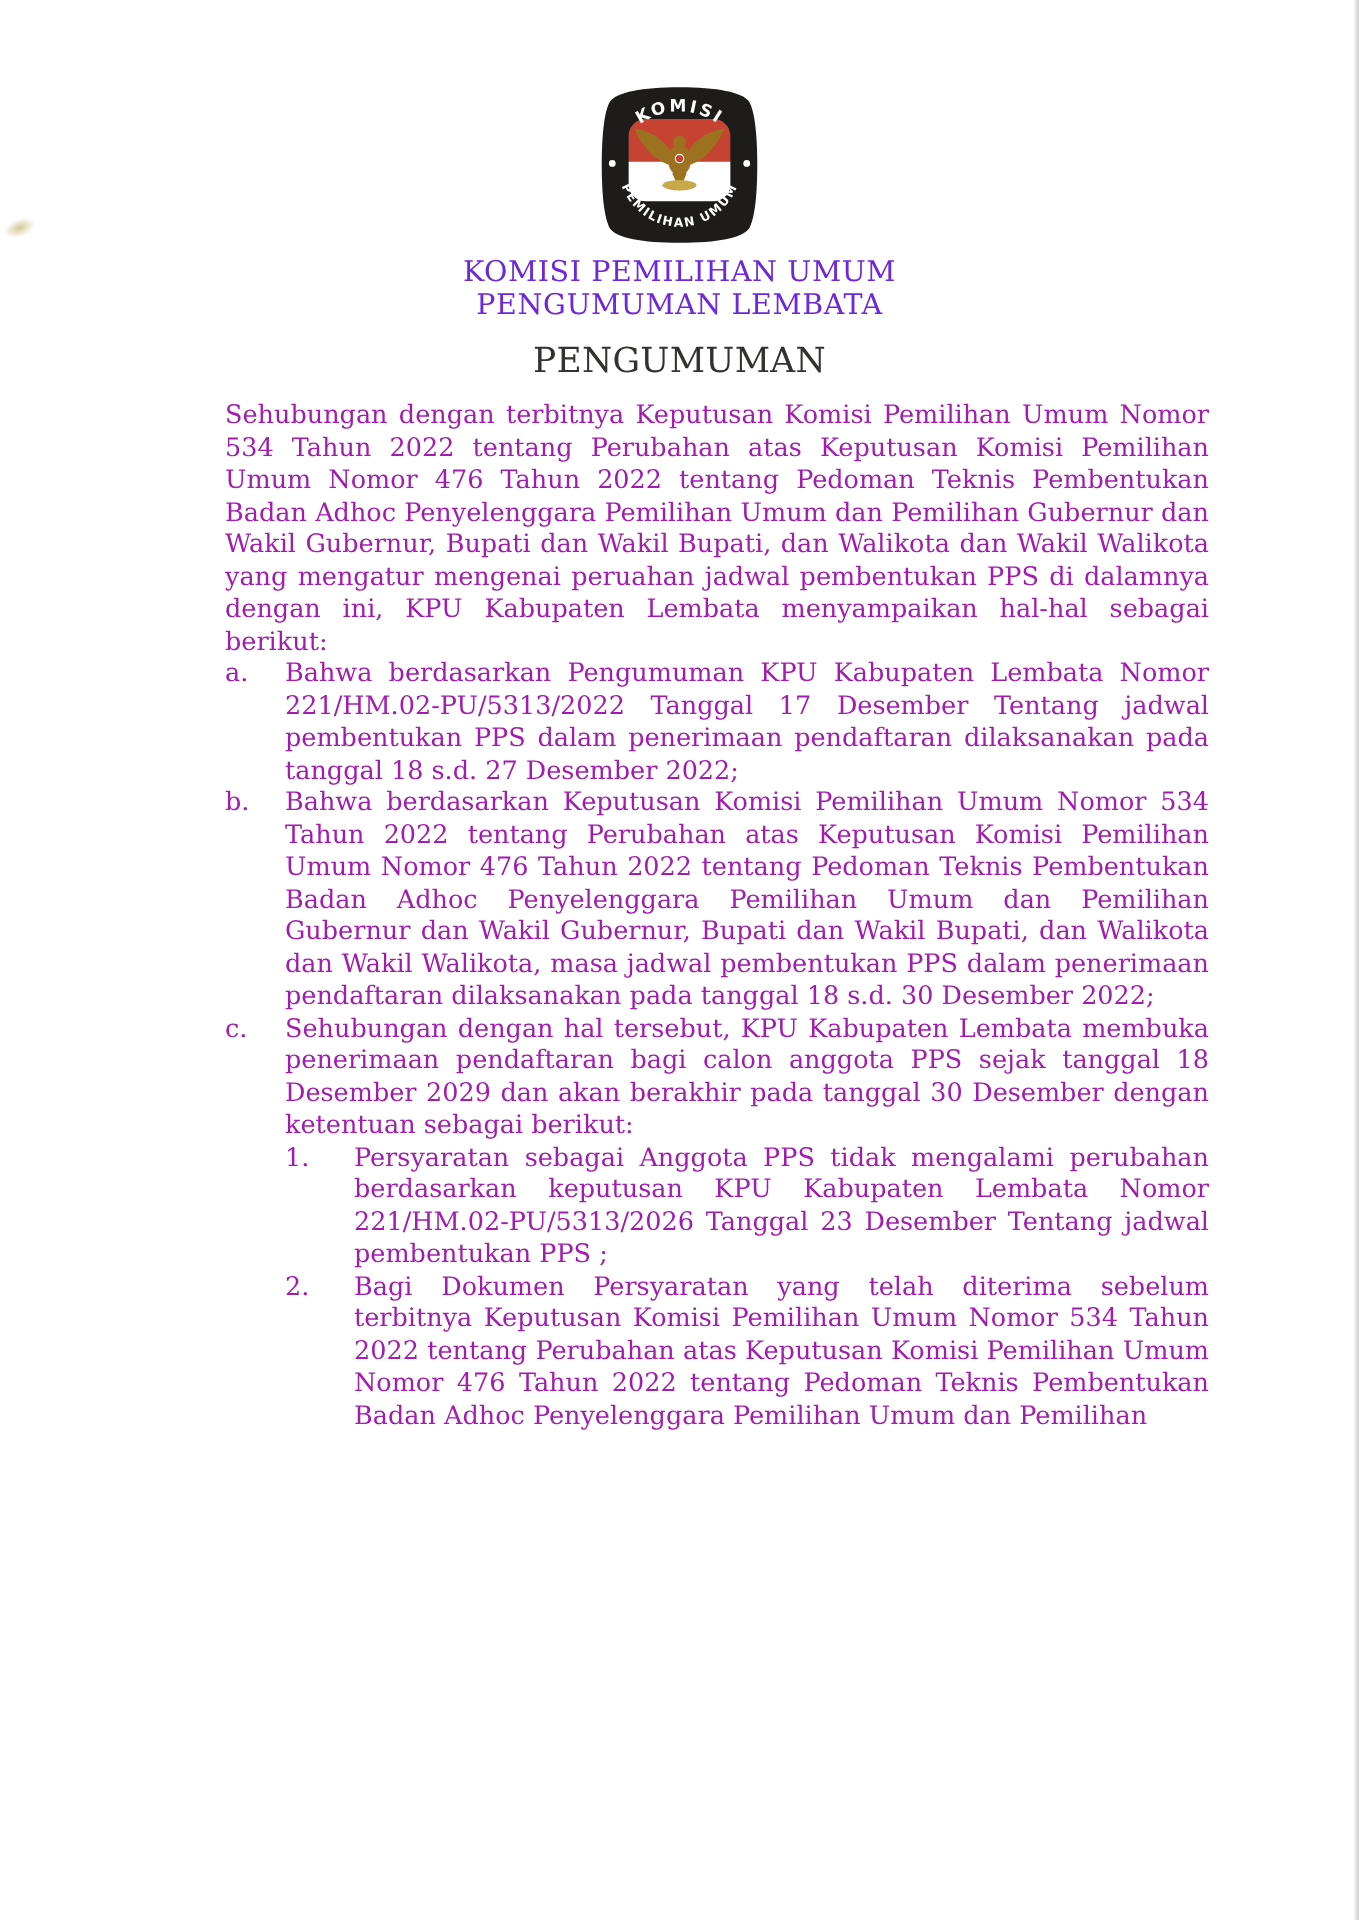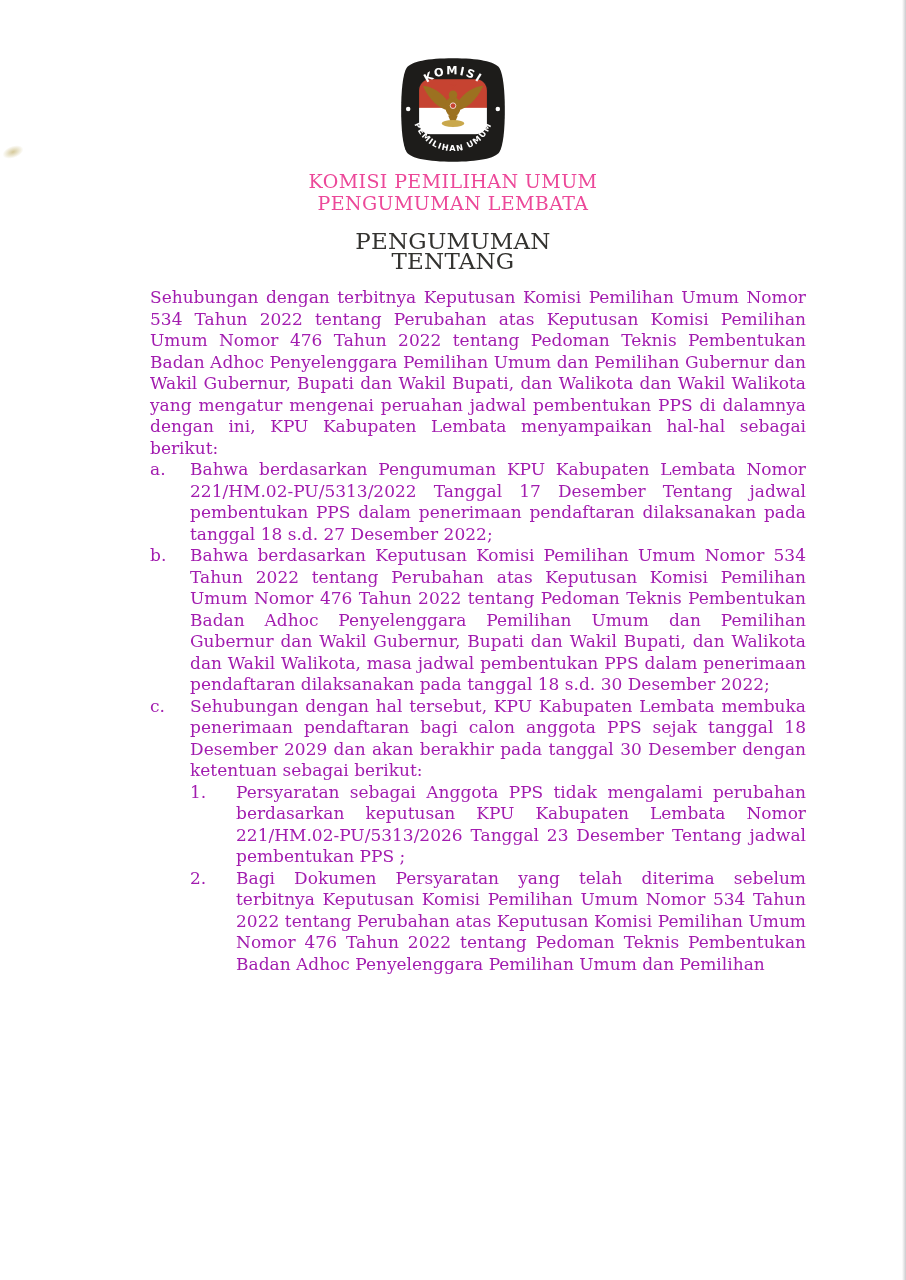--- a/index.html
+++ b/index.html
@@ -30,21 +30,21 @@
   .logo-wrap{
     margin:56px auto 6px auto;
     width:112px;height:108px;
     text-align:center;
   }
   .org-block{
     text-align:center;
     font-size:19px;
     line-height:22px;
     letter-spacing:.4px;
-    color:#ec4899;
+    color:#6d28d9;
   }
   .title-block{
     margin-top:17px;
     text-align:center;
     font-size:23px;
     line-height:20px;
     letter-spacing:.2px;
     color:#33322f;
   }
   .content{
@@ -130,21 +130,20 @@
     </svg>
   </div>
 
   <div class="org-block">
     <div>KOMISI PEMILIHAN UMUM</div>
     <div>PENGUMUMAN LEMBATA</div>
   </div>
 
   <div class="title-block">
     <div>PENGUMUMAN</div>
-    <div>TENTANG</div>
   </div>
 
   <div class="content">
     <p class="intro">Sehubungan dengan terbitnya Keputusan Komisi Pemilihan Umum Nomor 534 Tahun 2022 tentang Perubahan atas Keputusan Komisi Pemilihan Umum Nomor 476 Tahun 2022 tentang Pedoman Teknis Pembentukan Badan Adhoc Penyelenggara Pemilihan Umum dan Pemilihan Gubernur dan Wakil Gubernur, Bupati dan Wakil Bupati, dan Walikota dan Wakil Walikota yang mengatur mengenai peruahan jadwal pembentukan PPS di dalamnya dengan ini, KPU Kabupaten Lembata menyampaikan hal-hal sebagai berikut:</p>
 
     <div class="item">
       <span class="marker">a.</span>
       <span class="itext">Bahwa berdasarkan Pengumuman KPU Kabupaten Lembata Nomor 221/HM.02-PU/5313/2022 Tanggal 17 Desember Tentang jadwal pembentukan PPS dalam penerimaan pendaftaran dilaksanakan pada tanggal 18 s.d. 27 Desember 2022;</span>
     </div>
 

